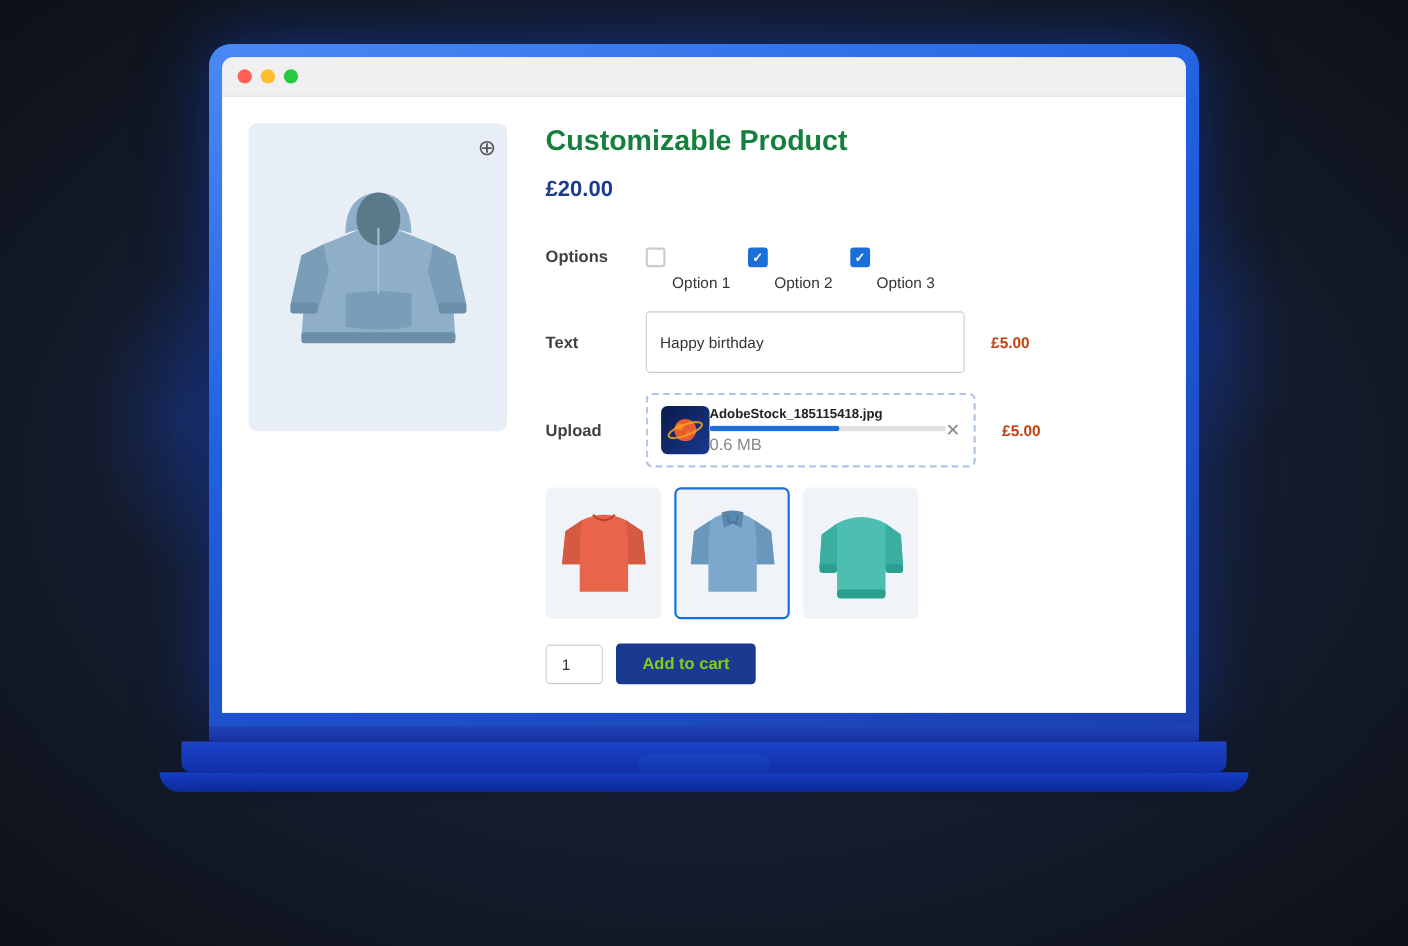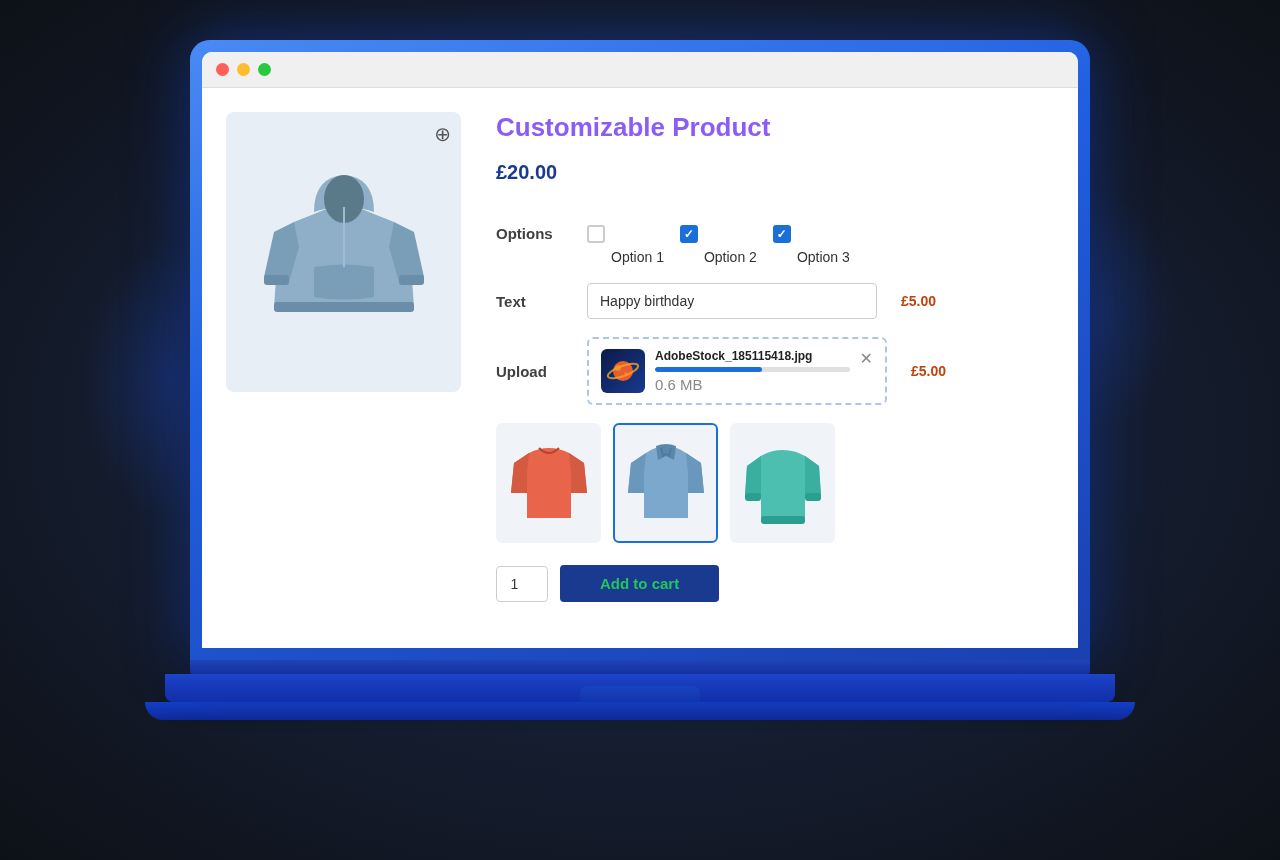--- a/index.html
+++ b/index.html
@@ -125,21 +125,21 @@
     .product-details {
       flex: 1;
       display: flex;
       flex-direction: column;
       gap: 18px;
     }
 
     .product-title {
       font-size: 26px;
       font-weight: 700;
-      color: #8b5cf6;
+      color: #15803d;
       line-height: 1.2;
     }
 
     .product-price {
       font-size: 20px;
       font-weight: 600;
       color: #1a3a8f;
     }
 
     
@@ -196,21 +196,21 @@
     
     .text-row {
       display: flex;
       align-items: center;
       gap: 16px;
     }
 
     .text-input {
       flex: 1;
       max-width: 290px;
-      padding: 9px 12px;
+      padding: 19px 12px;
       border: 1.5px solid #ccc;
       border-radius: 4px;
       font-size: 14px;
       color: #333;
       outline: none;
     }
 
     .addon-price {
       font-size: 14px;
       font-weight: 600;
@@ -226,21 +226,21 @@
       gap: 16px;
     }
 
     .upload-box {
       flex: 1;
       max-width: 300px;
       border: 2px dashed #b0c4e8;
       border-radius: 6px;
       padding: 10px 12px;
       display: flex;
-      gap: 10px;
+      align-items: center;
       background: white;
     }
 
     .file-thumb {
       width: 44px;
       height: 44px;
       border-radius: 6px;
       background: linear-gradient(135deg, #0a1a4a, #1a3a8f);
       flex-shrink: 0;
       display: flex;
@@ -326,23 +326,23 @@
       width: 52px;
       padding: 9px 10px;
       border: 1.5px solid #ccc;
       border-radius: 4px;
       font-size: 14px;
       text-align: center;
       color: #333;
     }
 
     .add-to-cart-btn {
-      padding: 10px 40px;
+      padding: 10px 24px;
       background: #1a3a8f;
-      color: #22c55e;
+      color: #84cc16;
       border: none;
       border-radius: 4px;
       font-size: 15px;
       font-weight: 600;
       cursor: pointer;
     }
 
     
     .laptop-base-wrapper {
       width: 100%;

